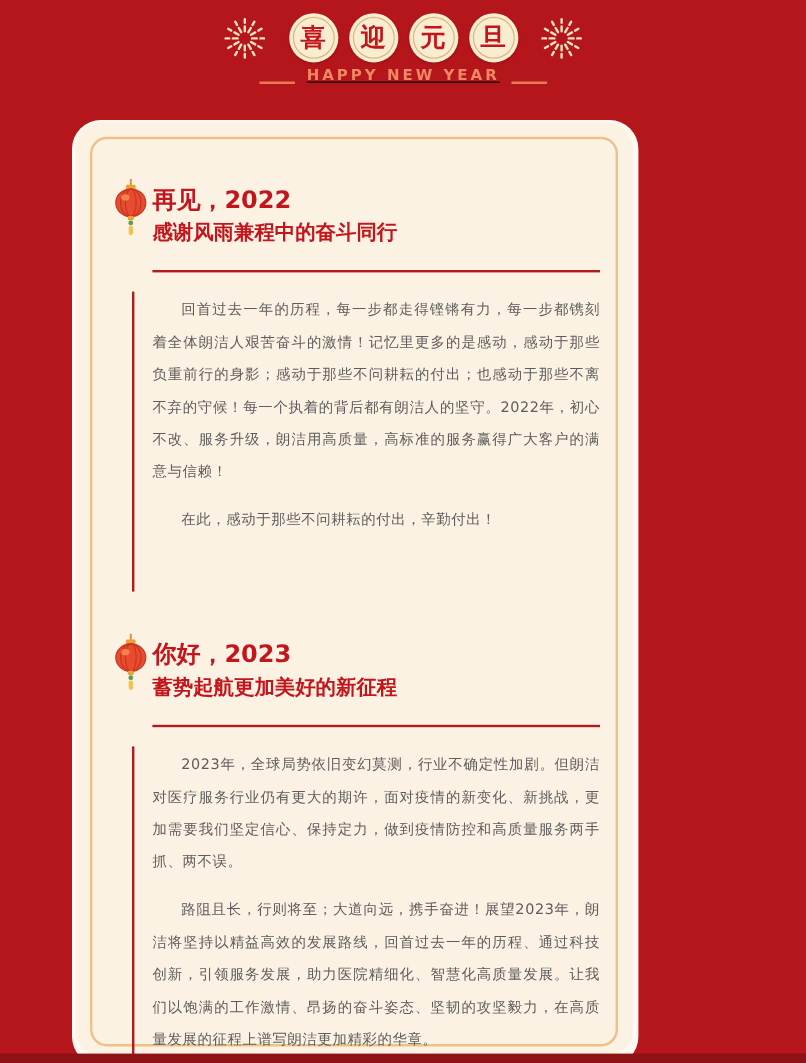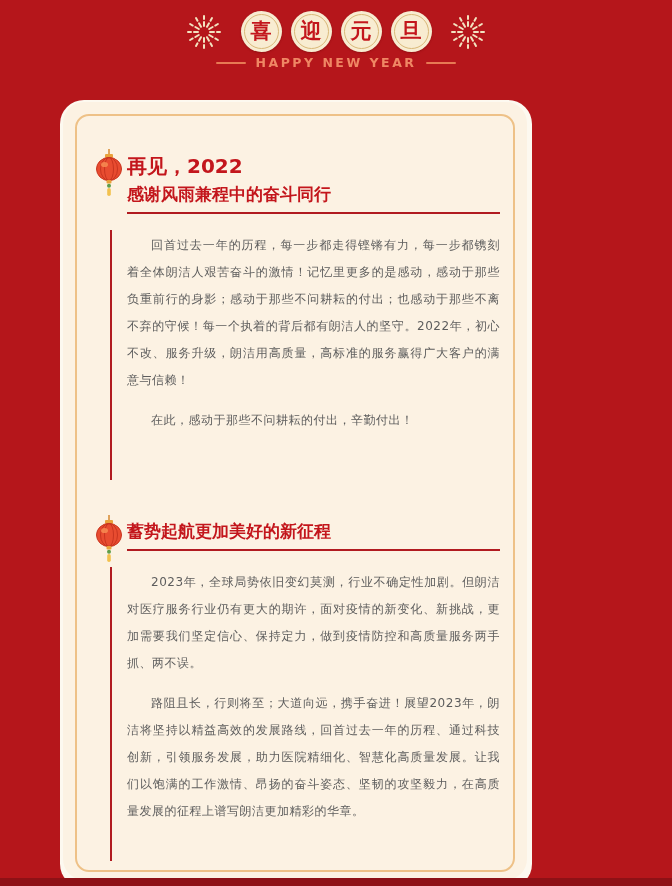--- a/index.html
+++ b/index.html
@@ -14,21 +14,21 @@
   .firework{width:40px;height:40px;}
   .firework.left{margin-right:12px;}
   .firework.right{margin-left:12px;}
   .badge{
     width:41px;height:41px;border-radius:50%;background:#f8ecd1;
     display:flex;align-items:center;justify-content:center;position:relative;
     margin:0 4.5px;box-shadow:0 1px 2px rgba(90,10,10,.35);
   }
   .badge::after{content:"";position:absolute;inset:3px;border:1px solid #d9b878;border-radius:50%;}
   .badge span{color:#c3161c;font-weight:bold;font-size:21px;line-height:1;}
-  .hny-row{display:flex;align-items:center;margin-top:5px;}
+  .hny-row{display:flex;align-items:flex-end;margin-top:5px;text-decoration:underline;}
   .hny-dash{width:30px;height:2px;background:#e althoug77a54;background:#e77a54;border-radius:1px;}
   .hny-text{
     margin:0 10px;color:#ef8764;font-size:12.5px;font-weight:bold;
     letter-spacing:2.5px;line-height:1;
   }
   
   .card-outer{
     position:absolute;left:60px;top:100px;width:472px;height:788px;
     background:#fdf9f0;border-radius:24px;
   }
@@ -42,21 +42,21 @@
   }
   .content{position:relative;padding:52px 27px 0 47px;}
   
   .section-head{position:relative;padding-left:17px;}
   .lantern{position:absolute;left:-15px;top:-5px;width:28px;height:48px;}
   .sec-title{
     color:#c3161c;font-weight:bold;font-size:20px;line-height:25px;margin:0;
   }
   .sec-subtitle{
     color:#c3161c;font-weight:bold;font-size:17px;line-height:22px;margin:4px 0 0 0;
-    padding-bottom:7px;border-bottom:2px solid #b11b20;
+    padding-bottom:20px;border-bottom:2px solid #b11b20;
   }
   .section-body{
     margin-top:16px;border-left:2px solid #b11b20;padding:2px 0 46px 15px;
   }
   .section-body p{
     margin:0;color:#5d5d5d;font-size:12px;line-height:27px;
     text-align:justify;text-indent:2em;letter-spacing:.5px;
   }
   .section-body p + p{margin-top:13px;}
   .section + .section{margin-top:40px;}
@@ -159,20 +159,21 @@
               <rect x="10" y="5" width="8" height="4" rx="1" fill="#e9a23b"></rect>
               <ellipse cx="14" cy="20" rx="12.5" ry="11.5" fill="#e84c30" stroke="#c93520" stroke-width="1"></ellipse>
               <ellipse cx="14" cy="20" rx="8.5" ry="11.5" fill="none" stroke="#c93520" stroke-width="1"></ellipse>
               <ellipse cx="14" cy="20" rx="4.5" ry="11.5" fill="none" stroke="#c93520" stroke-width="1"></ellipse>
               <ellipse cx="9.5" cy="15.5" rx="3.5" ry="2.6" fill="#f78c52" opacity="0.85"></ellipse>
               <rect x="11.5" y="31" width="5" height="3.5" rx="1" fill="#e9a23b"></rect>
               <circle cx="14" cy="36.8" r="2" fill="#5f9e4a"></circle>
               <rect x="12.2" y="39" width="3.6" height="8" rx="1.8" fill="#f2c14e"></rect>
             </svg>
             <div class="head-text">
+              <p class="sec-title">你好，2023</p>
               <p class="sec-subtitle">蓄势起航更加美好的新征程</p>
             </div>
           </div>
           <div class="section-body">
             <p>2023年，全球局势依旧变幻莫测，行业不确定性加剧。但朗洁对医疗服务行业仍有更大的期许，面对疫情的新变化、新挑战，更加需要我们坚定信心、保持定力，做到疫情防控和高质量服务两手抓、两不误。</p>
             <p>路阻且长，行则将至；大道向远，携手奋进！展望2023年，朗洁将坚持以精益高效的发展路线，回首过去一年的历程、通过科技创新，引领服务发展，助力医院精细化、智慧化高质量发展。让我们以饱满的工作激情、昂扬的奋斗姿态、坚韧的攻坚毅力，在高质量发展的征程上谱写朗洁更加精彩的华章。</p>
           </div>
         </div>
 
       </div>

